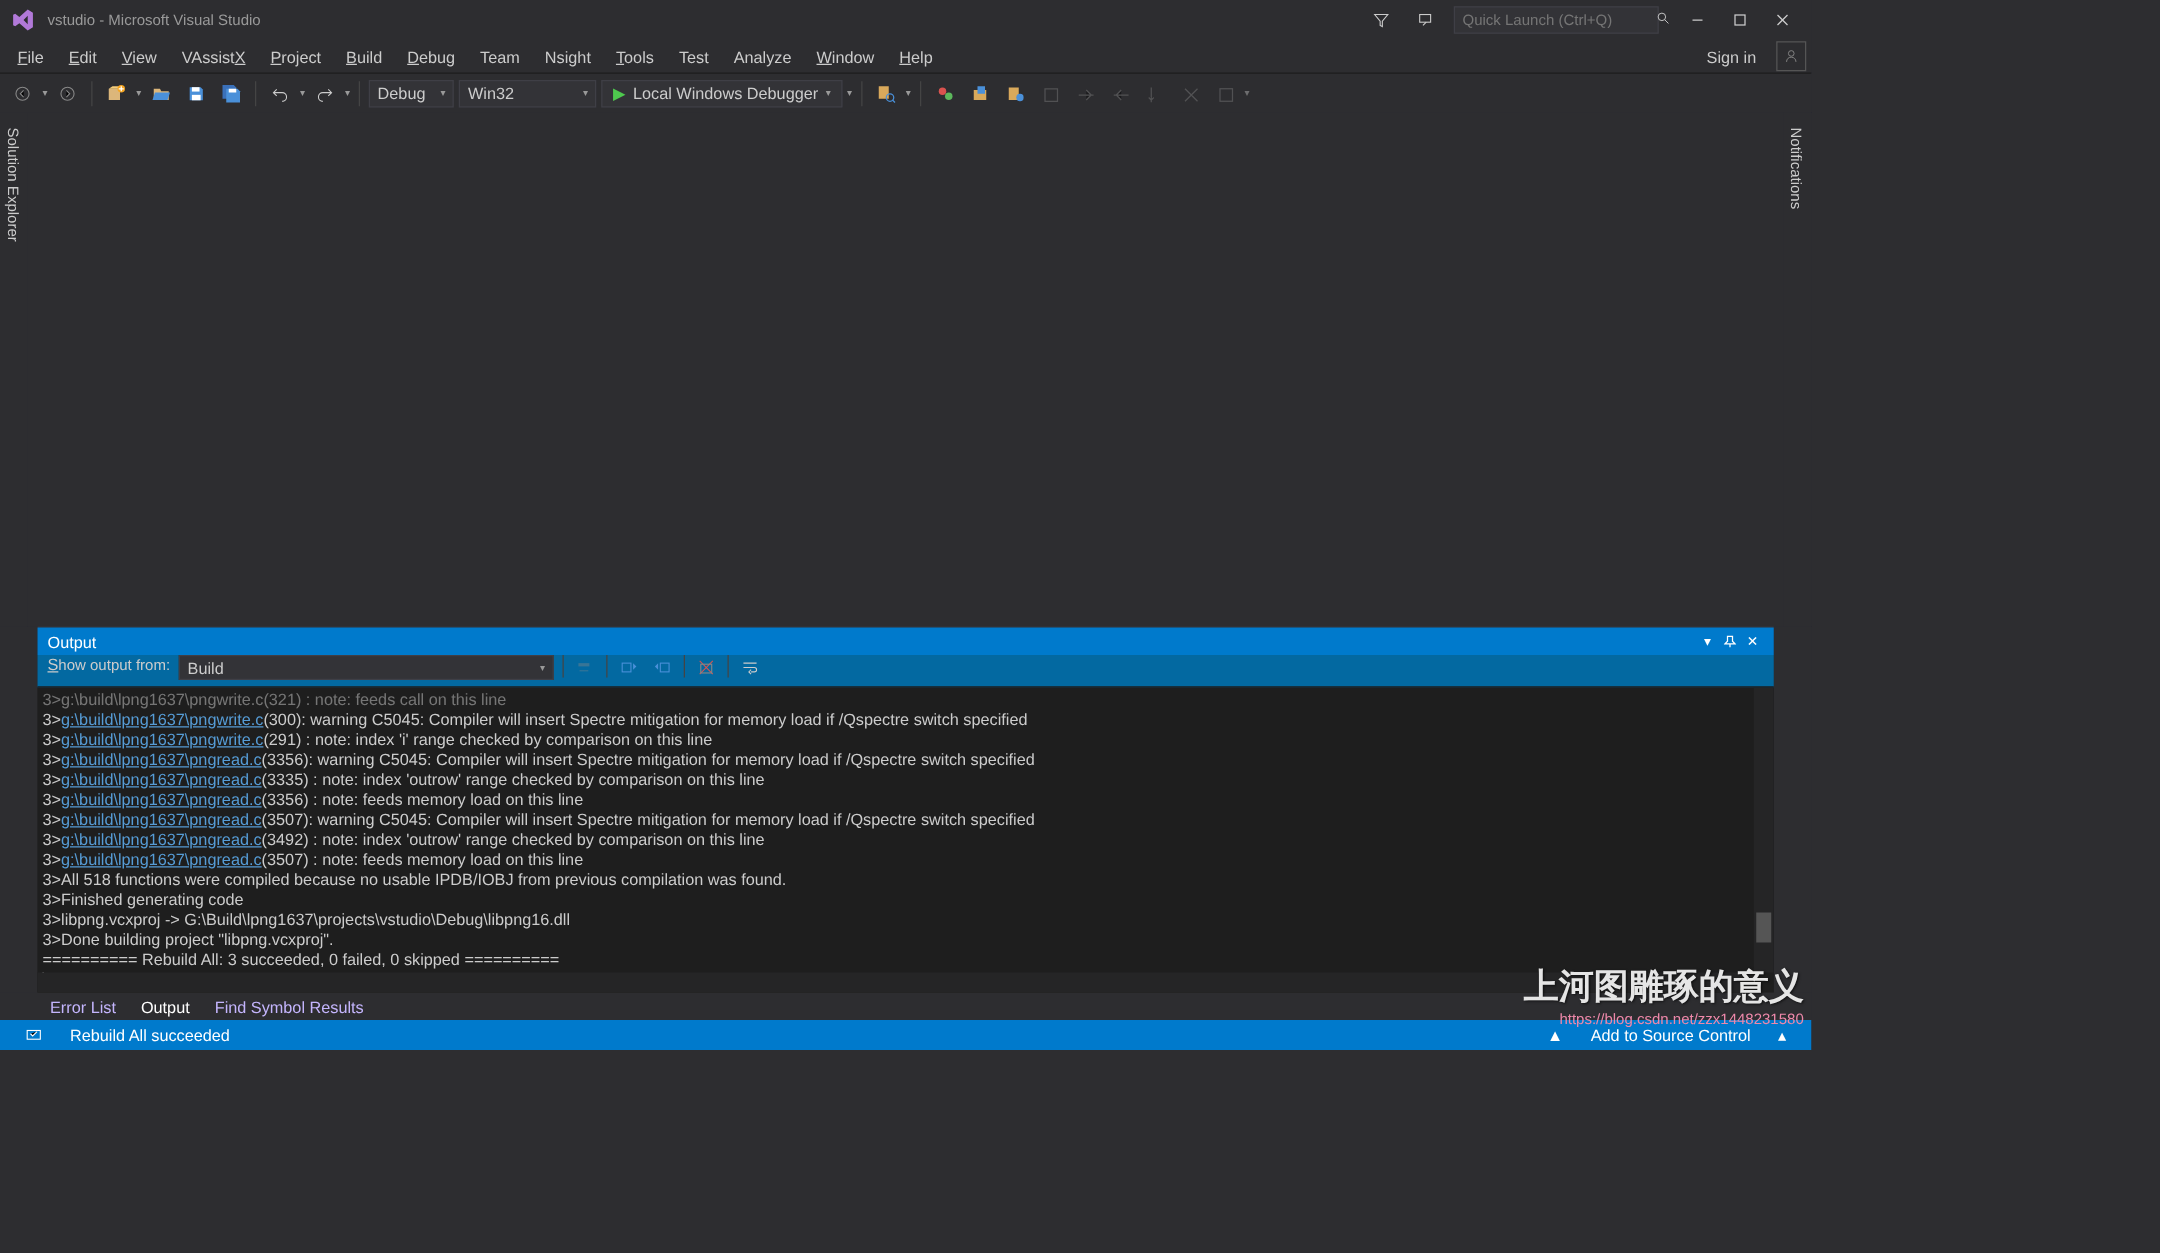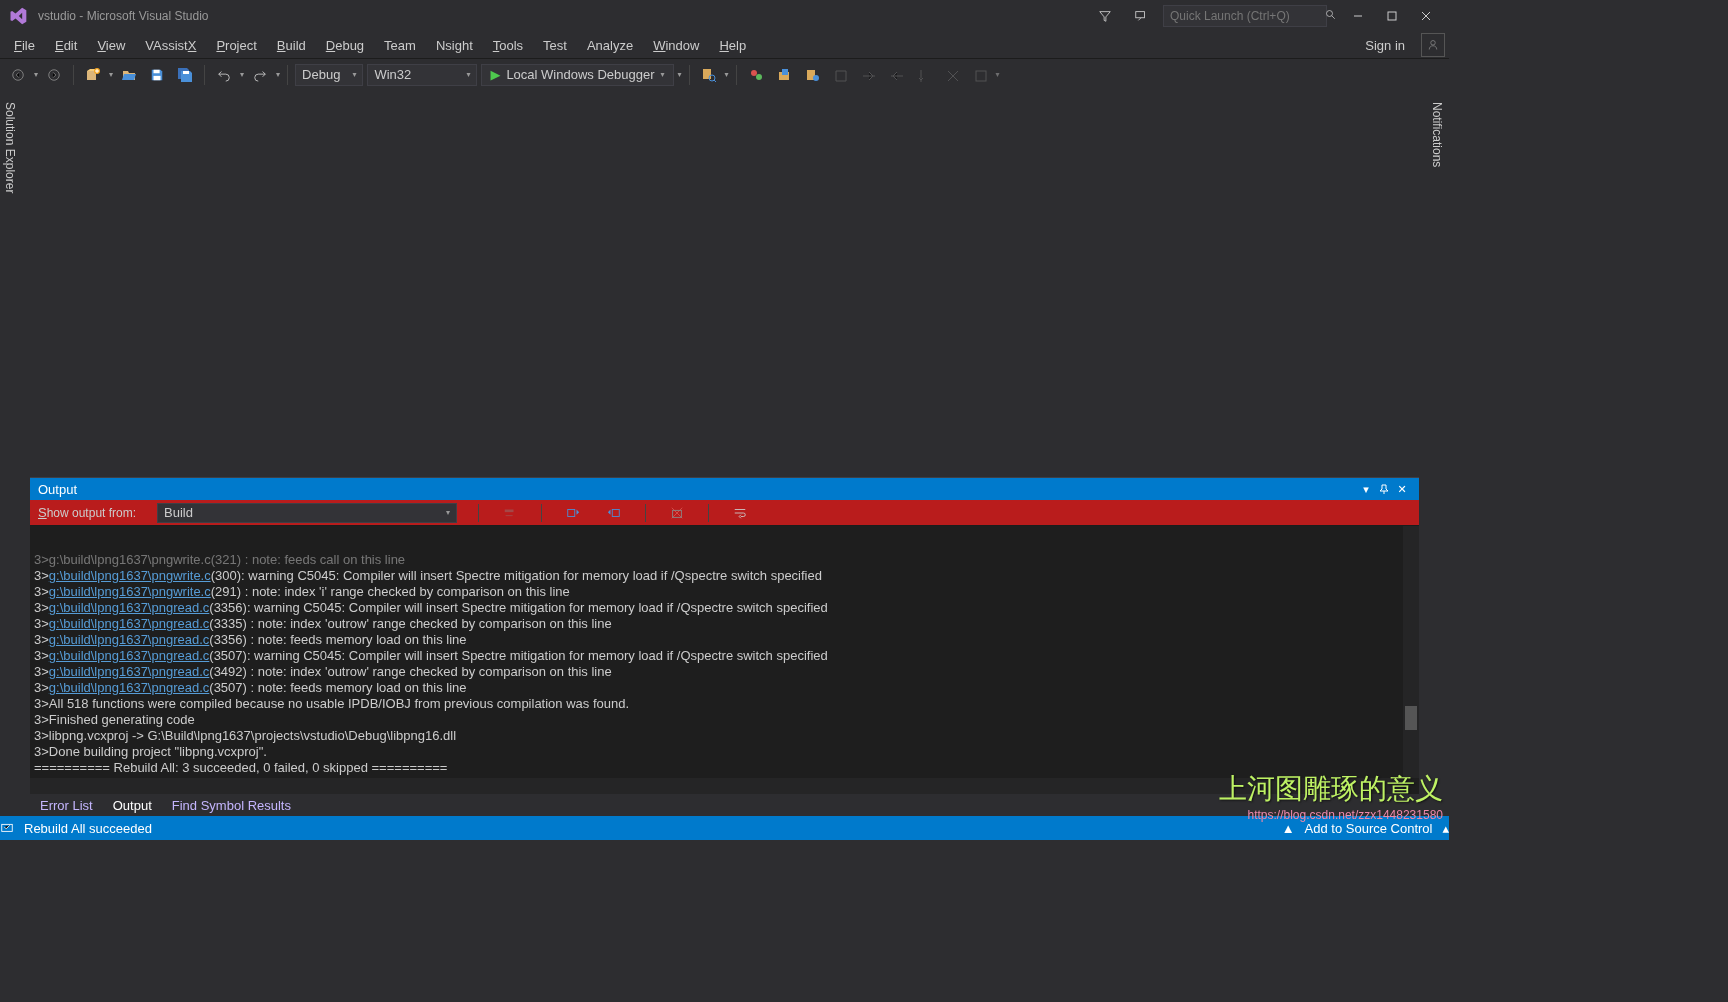--- a/index.html
+++ b/index.html
@@ -31,40 +31,40 @@
 .play{color:#4ec94e}
 .main{flex:1;display:flex;position:relative;background:#2d2d30}
 .side-left{width:22px;background:#2d2d30;display:flex;align-items:flex-start;padding-top:6px}
 .side-tab{writing-mode:vertical-rl;color:#ccc;padding:6px 3px;font-size:12px;cursor:default}
 .side-right{width:22px;background:#2d2d30;display:flex;align-items:flex-start;padding-top:6px;position:absolute;right:0;top:0;bottom:0}
 .editor{flex:1;background:#2d2d30}
 .output-panel{display:flex;flex-direction:column;background:#252526;border-top:1px solid #3f3f46;margin:0 30px}
 .output-title{height:22px;background:#007acc;display:flex;align-items:center;padding:0 8px;color:#fff;font-size:12px}
 .output-title .sp{flex:1}
 .output-title .pc{width:18px;height:18px;display:flex;align-items:center;justify-content:center;color:#fff;font-size:11px}
-.output-tb{height:26px;background:#b91c1c;display:flex;align-items:center;padding:0 8px;gap:21px;border-bottom:1px solid #1c1c1c}
+.output-tb{height:26px;background:#0369a1;display:flex;padding:0 8px;gap:7px;border-bottom:1px solid #1c1c1c}
 .output-tb .lbl{color:#ccc;font-size:12px}
 .output-tb .lbl u{text-decoration:underline}
 .output-combo{height:20px;background:#333337;border:1px solid #3f3f46;padding:0 6px;color:#ccc;min-width:300px;display:flex;align-items:center}
 .output-combo .sp{flex:1}
 .out-sep{width:1px;height:18px;background:#444}
 .ot-ico{width:20px;height:20px;display:flex;align-items:center;justify-content:center;color:#888}
 .output-body{flex:1;background:#1e1e1e;font-family:Consolas,monospace;font-size:13px;line-height:16px;padding:2px 4px;overflow:hidden;position:relative;height:246px}
 .output-body .line{white-space:pre;color:#ccc}
 .output-body .fp{color:#569cd6;text-decoration:underline}
 .output-scroll{position:absolute;right:0;top:0;bottom:16px;width:16px;background:#252526}
 .output-thumb{position:absolute;right:2px;width:12px;height:24px;background:#555;top:180px}
 .output-hscroll{position:absolute;left:0;right:16px;bottom:0;height:16px;background:#252526}
 .tabs-bottom{height:22px;background:#2d2d30;display:flex;align-items:center;padding:0 30px;gap:0}
 .btab{padding:2px 10px;color:#c4b5fd;cursor:default}
 .btab.active{color:#fff}
-.statusbar{height:24px;background:#007acc;display:flex;align-items:center;padding:0 0;color:#fff;font-size:12px;gap:10px}
+.statusbar{height:24px;background:#007acc;display:flex;align-items:center;padding:0 20px;color:#fff;font-size:12px;gap:22px}
 .statusbar .sp{flex:1}
 .watermark{position:absolute;bottom:18px;right:6px;pointer-events:none}
-.wm-cn{font-size:28px;font-weight:400;color:#bef264;text-shadow:1px 1px 2px rgba(0,0,0,.6)}
+.wm-cn{font-size:28px;font-weight:700;color:#e5e5e5;text-shadow:1px 1px 2px rgba(0,0,0,.6)}
 .wm-url{font-size:12px;color:#e8a;text-align:right}
 .cursor{display:inline-block;width:1px;height:14px;background:#ccc;vertical-align:middle}
 </style>
 </head>
 <body>
 
 <div class="root">
 
   <div class="titlebar">
     <div class="vs-logo">
@@ -330,21 +330,21 @@
           </svg>
         </div>
       <div class="out-sep"></div>
       <div class="ot-ico">
           <svg width="14" height="14" viewBox="0 0 16 16">
             <path stroke="#ccc" fill="none" d="M2 4h12M2 8h10a2 2 0 0 1 0 4H9M9 10l-2 2 2 2"></path>
           </svg>
         </div>
     </div>
     <div class="output-body" id="output-body">
-        <div class="line" style="opacity: 0.5; margin-top: 24px;">3&gt;g:\build\lpng1637\pngwrite.c(321) : note: feeds call on this line</div>
+        <div class="line" style="opacity: 0.5;">3&gt;g:\build\lpng1637\pngwrite.c(321) : note: feeds call on this line</div>
       <div class="line">3&gt;<span class="fp">g:\build\lpng1637\pngwrite.c</span>(300): warning C5045: Compiler will insert Spectre mitigation for memory load if /Qspectre switch specified</div>
         <div class="line">3&gt;<span class="fp">g:\build\lpng1637\pngwrite.c</span>(291) : note: index 'i' range checked by comparison on this line</div>
         <div class="line">3&gt;<span class="fp">g:\build\lpng1637\pngread.c</span>(3356): warning C5045: Compiler will insert Spectre mitigation for memory load if /Qspectre switch specified</div>
         <div class="line">3&gt;<span class="fp">g:\build\lpng1637\pngread.c</span>(3335) : note: index 'outrow' range checked by comparison on this line</div>
         <div class="line">3&gt;<span class="fp">g:\build\lpng1637\pngread.c</span>(3356) : note: feeds memory load on this line</div>
         <div class="line">3&gt;<span class="fp">g:\build\lpng1637\pngread.c</span>(3507): warning C5045: Compiler will insert Spectre mitigation for memory load if /Qspectre switch specified</div>
         <div class="line">3&gt;<span class="fp">g:\build\lpng1637\pngread.c</span>(3492) : note: index 'outrow' range checked by comparison on this line</div>
         <div class="line">3&gt;<span class="fp">g:\build\lpng1637\pngread.c</span>(3507) : note: feeds memory load on this line</div>
         <div class="line">3&gt;All 518 functions were compiled because no usable IPDB/IOBJ from previous compilation was found.</div>
         <div class="line">3&gt;Finished generating code</div>

